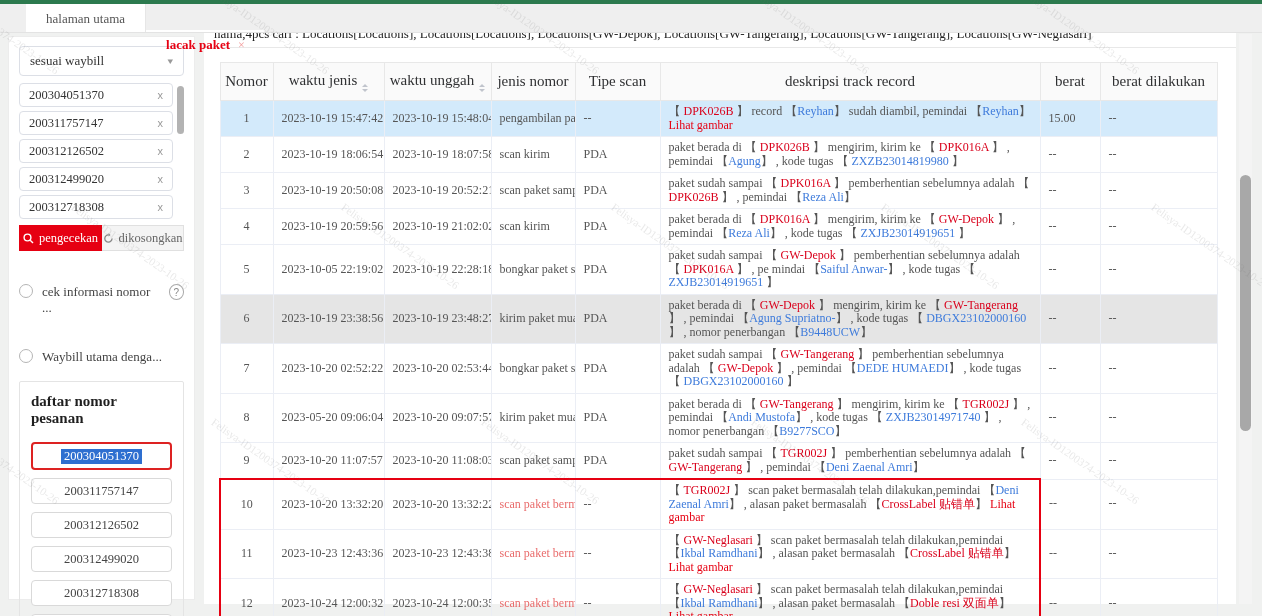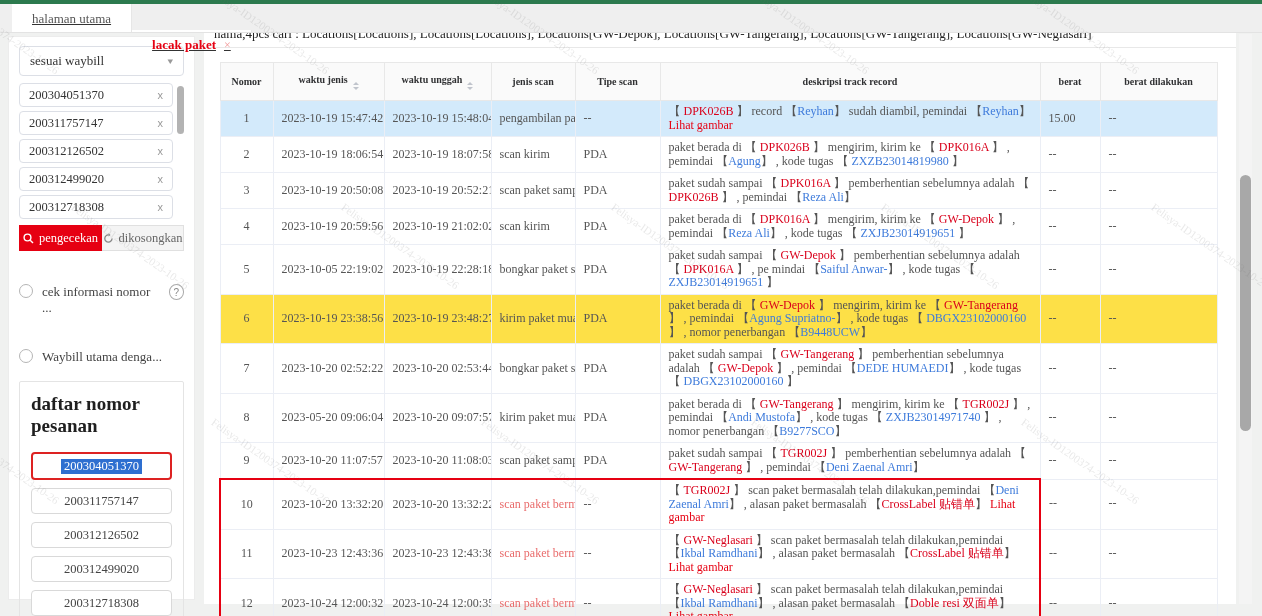--- a/index.html
+++ b/index.html
@@ -3,21 +3,21 @@
 <meta charset="utf-8">
 <style>
   html,body{margin:0;padding:0;}
   body{
     width:1262px;height:616px;overflow:hidden;position:relative;
     background:#f0f1f0;font-family:"Liberation Serif",serif;color:#333;
   }
   
   .green-bar{position:absolute;top:0;left:0;width:100%;height:4px;background:#2c7a4e;z-index:3;}
   .tab-bar{position:absolute;top:4px;left:0;width:100%;height:29px;background:#efefef;
-    border-bottom:1px solid #e3e3e3;display:flex;padding-left:12px;box-sizing:border-box;z-index:3;text-decoration:underline;}
+    border-bottom:1px solid #e3e3e3;display:flex;padding-left:26px;box-sizing:border-box;z-index:3;}
   .tab{background:#fff;padding:0 20px;line-height:29px;font-size:13px;color:#555;
     border-right:1px solid #e6e6e6;cursor:default;white-space:nowrap;}
   .tab.active{color:#e60012;font-weight:bold;margin-top:26px;}
   .tab .close-x{color:#f29a9a;font-weight:normal;margin-left:8px;font-size:12px;}
   
   .sidebar{position:absolute;left:8px;top:36px;width:187px;height:564px;background:#fff;
     border:1px solid #ececec;box-sizing:border-box;padding:9px 10px;z-index:2;}
   .dropdown{border:1px solid #dcdfe6;border-radius:4px;height:28px;display:flex;align-items:center;
     justify-content:space-between;padding:0 10px;font-size:13px;color:#333;}
   .chev{color:#999;font-size:11px;transform:scaleY(.8);}
@@ -30,39 +30,39 @@
   .btn{height:26px;display:flex;align-items:center;justify-content:center;font-size:12.5px;
     box-sizing:border-box;flex:1;cursor:pointer;}
   .btn.red{background:#e60012;color:#fff;border:1px solid #e60012;}
   .btn.plain{background:#f4f4f4;color:#666;border:1px solid #e0e0e0;border-left:none;}
   .btn svg{margin-right:5px;}
   .radio-row{display:flex;align-items:flex-start;margin-top:33px;font-size:13px;color:#444;}
   .radio{width:12px;height:12px;border:1px solid #b5b5b5;border-radius:50%;margin-right:9px;flex:none;background:#fff;}
   .help{width:14px;height:14px;border:1px solid #aaa;border-radius:50%;color:#888;font-size:10px;
     display:flex;align-items:center;justify-content:center;margin-left:10px;font-family:"Liberation Sans",sans-serif;}
   .order-panel{margin-top:16px;border:1px solid #e4e4e4;border-radius:2px;padding:11px 11px;height:306px;box-sizing:border-box;}
-  .order-title{font-weight:bold;font-size:19px;color:#1f1f1f;margin-bottom:15px;}
+  .order-title{font-weight:bold;font-size:15px;color:#1f1f1f;margin-bottom:15px;}
   .order-item{border:1px solid #d9d9d9;border-radius:4px;height:24px;margin-bottom:8px;display:flex;
     align-items:center;justify-content:center;font-size:12.5px;color:#444;background:#fff;}
   .order-item.selected{border:2px solid #dd2222;height:24px;}
   .order-item.selected .sel-text{background:#2e6fd0;color:#fff;padding:0 3px;}
   
   .main-card{position:absolute;left:204px;top:33px;width:1032px;height:571px;background:#fff;z-index:2;box-sizing:border-box;}
   .clip-line{height:11px;overflow:hidden;position:relative;margin:0 10px;}
   .clip-line span{position:absolute;top:-7px;left:0;white-space:nowrap;font-size:13px;color:#222;}
   .divider{border-bottom:1px solid #e8e8e8;margin-top:3px;}
   table.track{border-collapse:collapse;table-layout:fixed;width:997px;margin:14px 0 0 15px;font-size:12px;color:#555;}
-  table.track th{background:#fafafa;font-weight:bold;color:#303133;height:37px;border:1px solid #e8e8e8;
-    text-align:center;padding:0 0;font-size:10px;}
+  table.track th{background:#fafafa;font-weight:normal;color:#303133;height:37px;border:1px solid #e8e8e8;
+    text-align:center;padding:0 0;font-size:15px;}
   table.track td{border:1px solid #ebeef5;padding:4px 8px;line-height:13.5px;vertical-align:middle;
     word-wrap:break-word;}
   td.c-no{text-align:center;}
   td.c-nowrap{white-space:nowrap;overflow:hidden;}
   tr.bg-blue td{background:#d3eafb;}
-  tr.bg-gray td{background:#fde047;}
+  tr.bg-gray td{background:#e5e5e5;}
   .seg-r{color:#d9001b;}
   .seg-b{color:#3e7bdb;}
   .seg-l{color:#e60012;cursor:pointer;}
   .scan-red{color:#e96b6b;}
   tr.flag td:first-child{border-left:2px solid #e60012;}
   tr.flag td.desc-cell{border-right:2px solid #e60012;}
   tr.flag-first td.inbox{border-top:2px solid #e60012;}
   .sort{display:inline-flex;flex-direction:column;margin-left:5px;vertical-align:-2px;}
   .sort i{width:0;height:0;border:3.5px solid transparent;display:block;}
   .sort .up{border-bottom-color:#c0c4cc;margin-bottom:1px;border-top:none;}
@@ -190,21 +190,21 @@
         <tr id="head-row">
           <th><span>Nomor</span></th>
           <th><span>waktu jenis</span><span class="sort">
               <i class="up"></i>
               <i class="down"></i>
             </span></th>
           <th><span>waktu unggah</span><span class="sort">
               <i class="up"></i>
               <i class="down"></i>
             </span></th>
-          <th><span>jenis scan</span></th>
+          <th><span>jenis nomor</span></th>
           <th><span>Tipe scan</span></th>
           <th><span>deskripsi track record</span></th>
           <th><span>berat</span></th>
           <th><span>berat dilakukan</span></th>
         </tr>
       </thead>
     <tbody id="body-rows">
         <tr class="bg-blue">
           <td class="c-no inbox">1</td>
           <td class="c-nowrap inbox">2023-10-19 15:47:42</td>

